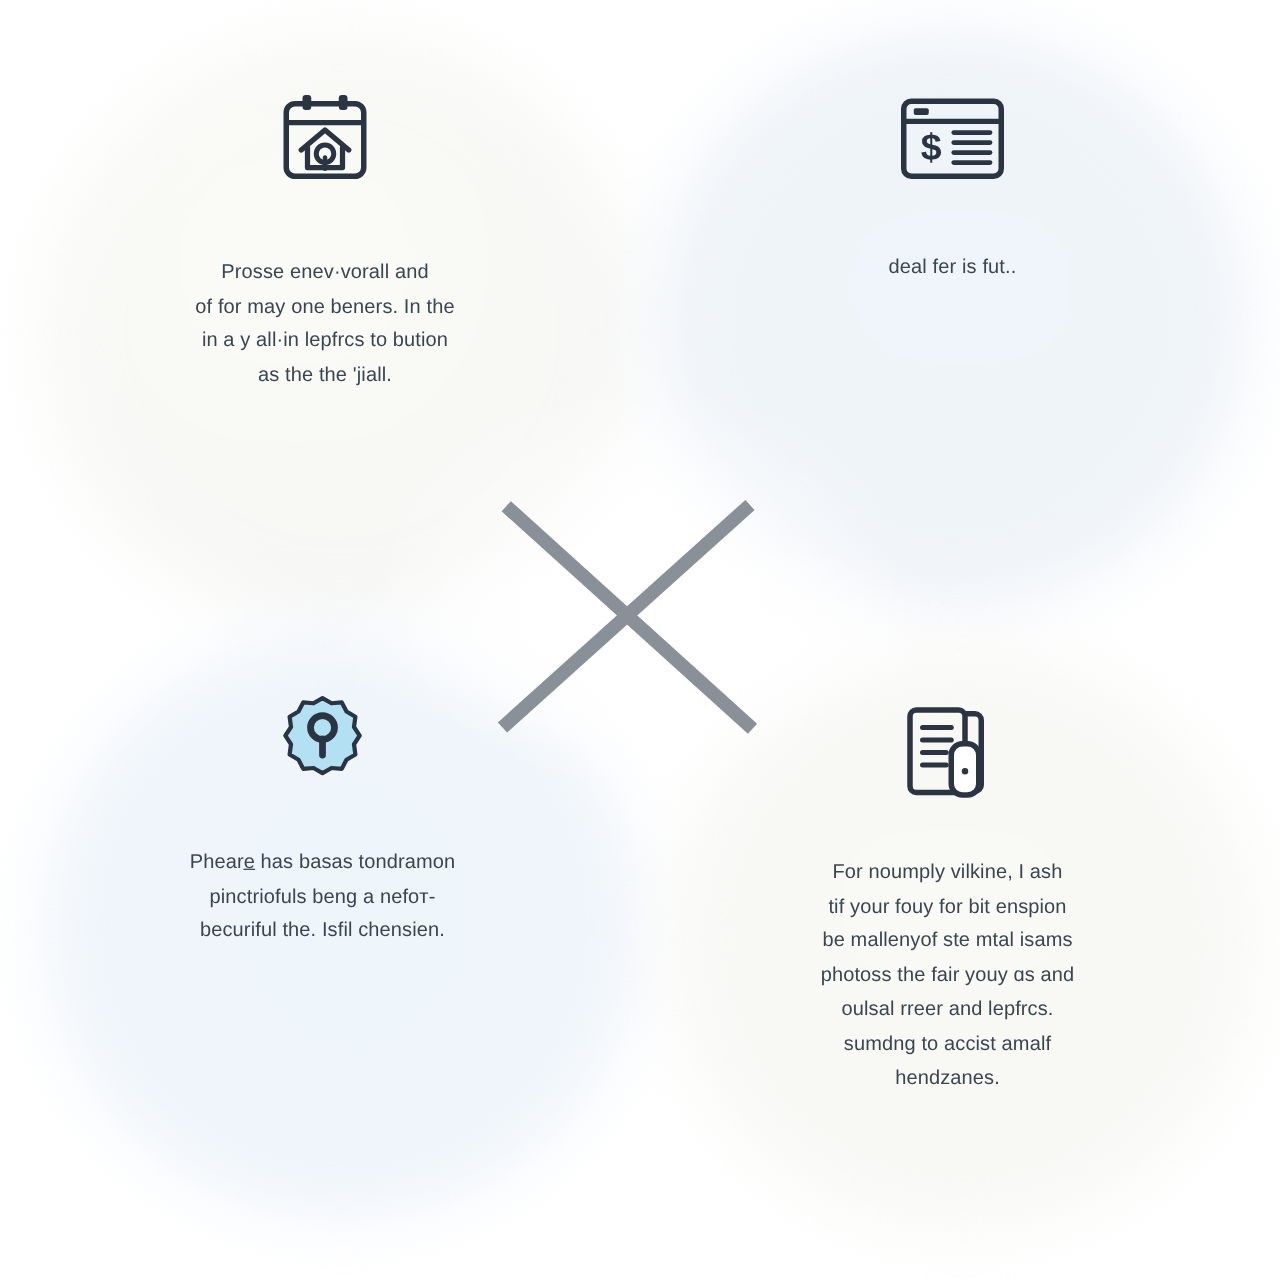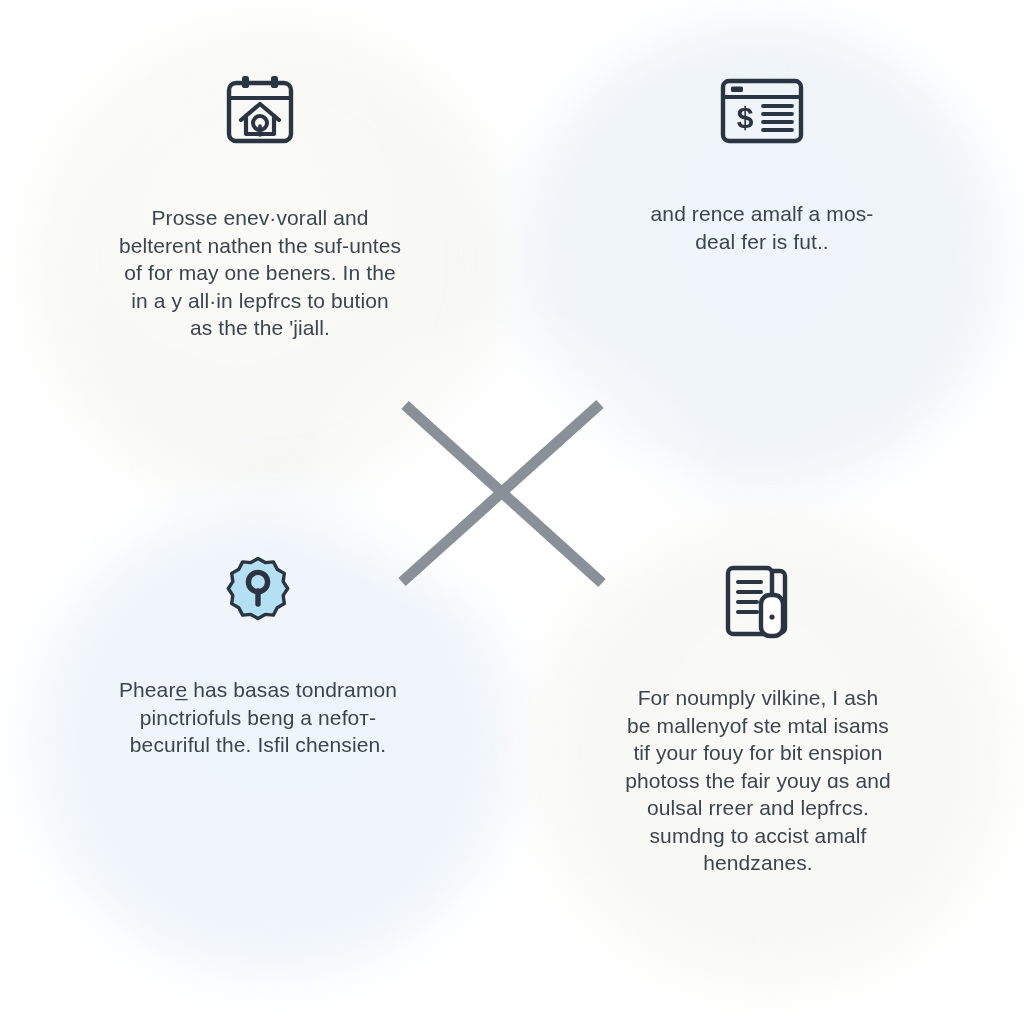--- a/index.html
+++ b/index.html
@@ -79,21 +79,21 @@
   }
   .cell-tl .icon-wrap { margin-bottom: 56px; }
   .cell-tr .icon-wrap { margin-bottom: 56px; }
   .cell-bl .icon-wrap { margin-bottom: 50px; }
   .cell-br .icon-wrap { margin-bottom: 44px; }
 
   .body-text {
     margin: 0;
     text-align: center;
     color: #3b4550;
-    font-size: 21px;
+    font-size: 16px;
     line-height: 27.5px;
     font-weight: 400;
     letter-spacing: 0.1px;
     width: 100%;
   }
   .cell-tl .body-text { width: 330px; }
   .cell-tr .body-text { width: 340px; }
   .cell-bl .body-text { width: 332px; }
   .cell-br .body-text { width: 330px; }
   .body-text .ln { display: block; }
@@ -127,42 +127,40 @@
         <rect x="18" y="2" width="7" height="12" rx="2.6" fill="#2b3442"></rect>
         <rect x="47" y="2" width="7" height="12" rx="2.6" fill="#2b3442"></rect>
         <path d="M17 46 L36 30 L55 46" stroke="#2b3442" stroke-width="4.2" stroke-linejoin="round" stroke-linecap="round"></path>
         <path d="M22 44 V60 H50 V44" stroke="#2b3442" stroke-width="4.2" stroke-linejoin="round" stroke-linecap="round"></path>
         <circle cx="36" cy="49" r="7" stroke="#2b3442" stroke-width="4"></circle>
         <path d="M36 52 V61" stroke="#2b3442" stroke-width="3.6" stroke-linecap="round"></path>
       </svg>
     </span>
     <p class="body-text">
       <span class="ln">Prosse enev·vorall and</span>
-      <span class="ln">belterent nathen the suf-untes</span>
       <span class="ln">of for may one beners. In the</span>
       <span class="ln">in a y all·in lepfrcs to bution</span>
       <span class="ln">as the the 'jiall.</span>
     </p>
   </div>
 
   <div class="cell cell-tr">
     <span class="icon-wrap">
       <svg width="84" height="66" viewBox="0 0 84 66" fill="none" xmlns="http://www.w3.org/2000/svg">
         <rect x="3" y="3" width="78" height="60" rx="6" stroke="#2b3442" stroke-width="4.4"></rect>
         <path d="M3 19 H81" stroke="#2b3442" stroke-width="4.2"></path>
         <rect x="11" y="8.5" width="12" height="5.5" rx="1.6" fill="#2b3442"></rect>
         <text x="25" y="50" font-family="'Liberation Sans', sans-serif" font-size="30" font-weight="bold" fill="#2b3442" text-anchor="middle">$</text>
         <path d="M43 28 H72" stroke="#2b3442" stroke-width="3.8" stroke-linecap="round"></path>
         <path d="M43 36 H72" stroke="#2b3442" stroke-width="3.8" stroke-linecap="round"></path>
         <path d="M43 44 H72" stroke="#2b3442" stroke-width="3.8" stroke-linecap="round"></path>
         <path d="M43 52 H72" stroke="#2b3442" stroke-width="3.8" stroke-linecap="round"></path>
       </svg>
     </span>
     <p class="body-text">
-      <span class="ln">and rence amalf a mos-</span>
       <span class="ln">deal fer is fut..</span>
     </p>
   </div>
 
   <div class="cell cell-bl">
     <span class="icon-wrap">
       <svg width="70" height="70" viewBox="0 0 70 70" fill="none" xmlns="http://www.w3.org/2000/svg">
         <path d="M35 2.5 L42.2 6.6 L50.4 5.9 L54.2 13.2 L61.3 17.4 L60.2 25.6 L64.7 32.5 L60.2 39.4 L61.3 47.6 L54.2 51.8 L50.4 59.1 L42.2 58.4 L35 62.5 L27.8 58.4 L19.6 59.1 L15.8 51.8 L8.7 47.6 L9.8 39.4 L5.3 32.5 L9.8 25.6 L8.7 17.4 L15.8 13.2 L19.6 5.9 L27.8 6.6 Z" fill="#b3e0f2" stroke="#2b3442" stroke-width="3.4" stroke-linejoin="round"></path>
         <circle cx="35" cy="26" r="9.6" stroke="#2b3442" stroke-width="5.4"></circle>
         <path d="M35 35 V48" stroke="#2b3442" stroke-width="5.4" stroke-linecap="round"></path>
@@ -183,22 +181,22 @@
         <path d="M13 28 H36" stroke="#2b3442" stroke-width="4" stroke-linecap="round"></path>
         <path d="M13 38 H32" stroke="#2b3442" stroke-width="4" stroke-linecap="round"></path>
         <path d="M13 48 H32" stroke="#2b3442" stroke-width="4" stroke-linecap="round"></path>
         <path d="M47 7 H55 a5 5 0 0 1 5 5 V64 a5 5 0 0 1 -5 5 H47" stroke="#2b3442" stroke-width="4.4" stroke-linejoin="round"></path>
         <rect x="36" y="31" width="22" height="41" rx="9" fill="#ffffff" stroke="#2b3442" stroke-width="4.4"></rect>
         <circle cx="47" cy="53" r="2.6" fill="#2b3442"></circle>
       </svg>
     </span>
     <p class="body-text">
       <span class="ln">For noumply vilkine, I ash</span>
+      <span class="ln">tif your fouy for bit enspion</span>
       <span class="ln">be mallenyof ste mtal isams</span>
-      <span class="ln">tif your fouy for bit enspion</span>
       <span class="ln">photoss the fair youy ɑs and</span>
       <span class="ln">oulsal rreer and lepfrcs.</span>
       <span class="ln">sumdng to accist amalf</span>
       <span class="ln">hendzanes.</span>
     </p>
   </div>
 
   <svg id="cross" viewBox="0 0 220 202">
     <line x1="13" y1="13" x2="210" y2="191" stroke="#8a9097" stroke-width="11" stroke-linecap="butt"></line>
     <line x1="208" y1="12" x2="10" y2="190" stroke="#8a9097" stroke-width="11" stroke-linecap="butt"></line>

